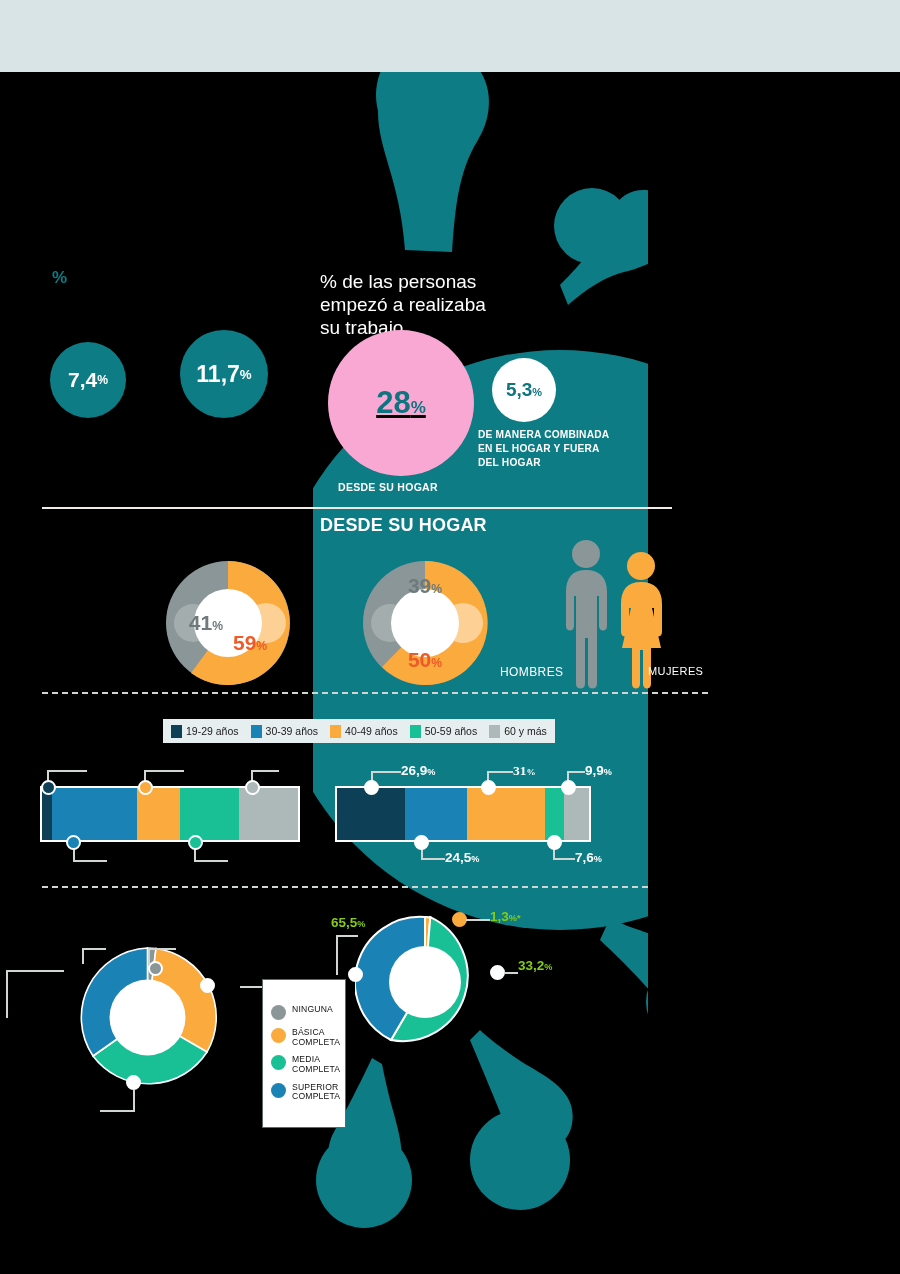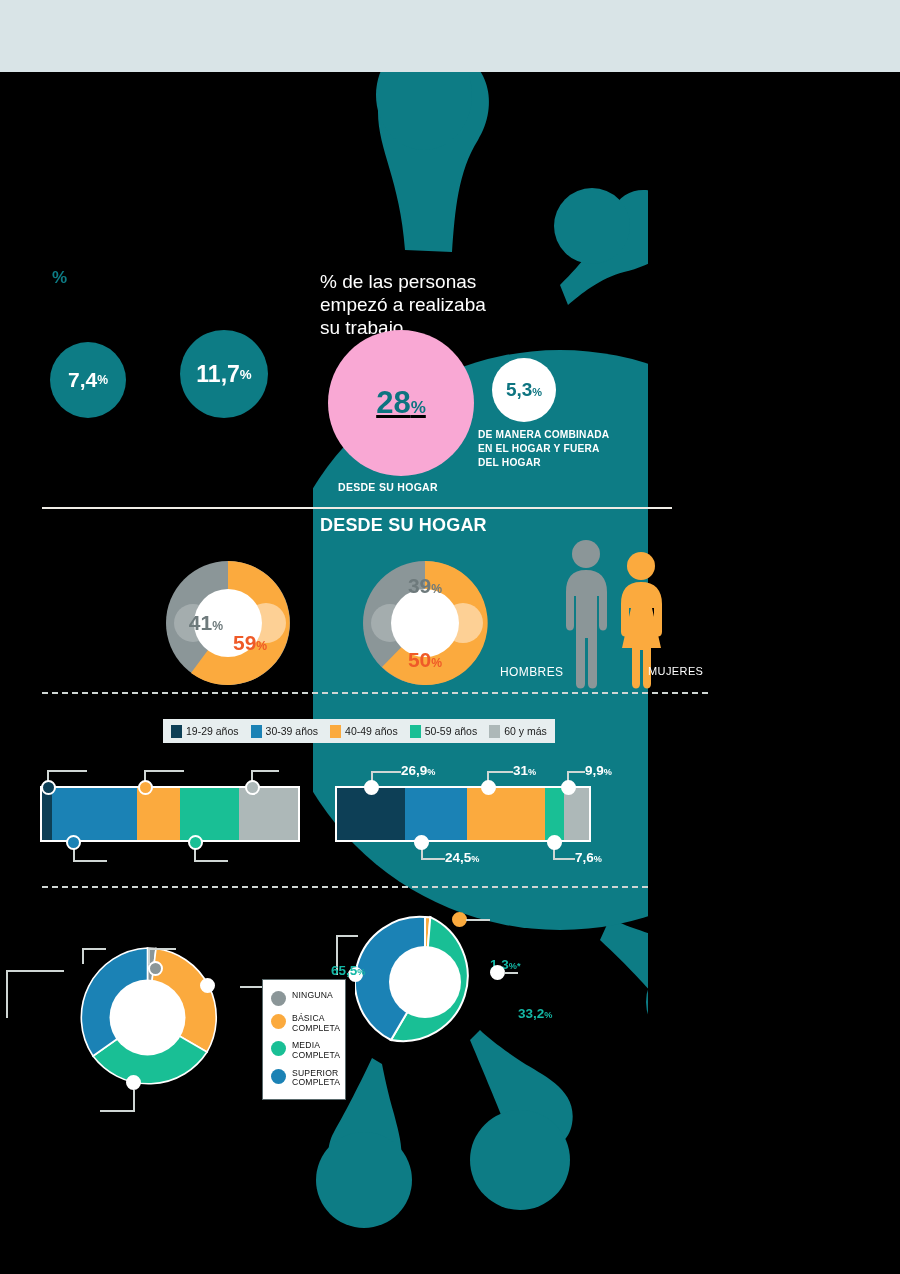--- a/index.html
+++ b/index.html
@@ -142,28 +142,28 @@
   .bar-lab {
     position: absolute; color: #ffffff; font-size: 13.5px; font-weight: 600;
     white-space: nowrap;
   }
   .bar-lab .pc { font-size: .68em; }
 
   
   .edu-legend {
     position: absolute; left: 262px; top: 979px;
     width: 84px; background: #ffffff; border: 1px solid #5a6a6c;
-    padding: 11px 8px; display: flex; flex-direction: column; gap: 8px;
+    padding: 25px 8px; display: flex; flex-direction: column; gap: 8px;
   }
   .edu-legend .item { display: flex; align-items: flex-start; gap: 6px; }
   .edu-legend .dot { width: 15px; height: 15px; border-radius: 50%; flex: 0 0 auto; }
   .edu-legend .txt { font-size: 8.6px; color: #111; line-height: 1.12; letter-spacing: .2px; }
 
   .edu-lab {
-    position: absolute; color: #14b8a6; font-size: 13.5px; font-weight: 600; white-space: nowrap; margin-top: 48px;
+    position: absolute; color: #84cc16; font-size: 13.5px; font-weight: 600; white-space: nowrap;
   }
   .edu-lab .pc { font-size: .68em; }
 
   svg { display: block; }
 </style>
 </head>
 <body>
 
 <div id="stage">
 
@@ -337,21 +337,21 @@
     <div class="seg" style="width:9.9%;  background:#adb8b8"></div>
   </div>
   <div class="leader" style="left:371px; top:771px; width:1.5px; height:17px;"></div>
   <div class="leader" style="left:371px; top:771px; width:30px; height:1.5px;"></div>
   <div class="cnode" style="left:364px; top:780px;"></div>
   <div class="bar-lab" style="left:401px; top:763px;"><span>26,9</span><span class="pc">%</span></div>
 
   <div class="leader" style="left:487px; top:771px; width:1.5px; height:17px;"></div>
   <div class="leader" style="left:487px; top:771px; width:26px; height:1.5px;"></div>
   <div class="cnode" style="left:481px; top:780px;"></div>
-  <div class="bar-lab" style="left:513px; top:763px;"><span>31</span><span class="pc">%</span></div>
+  <div class="bar-lab" style="left:513px; top:763px;font-family:Liberation Serif, serif;"><span>31</span><span class="pc">%</span></div>
 
   <div class="leader" style="left:567px; top:771px; width:1.5px; height:17px;"></div>
   <div class="leader" style="left:567px; top:771px; width:18px; height:1.5px;"></div>
   <div class="cnode" style="left:561px; top:780px;"></div>
   <div class="bar-lab" style="left:585px; top:763px;"><span>9,9</span><span class="pc">%</span></div>
 
   <div class="leader" style="left:421px; top:842px; width:1.5px; height:18px;"></div>
   <div class="leader" style="left:421px; top:858px; width:24px; height:1.5px;"></div>
   <div class="cnode" style="left:414px; top:835px;"></div>
   <div class="bar-lab" style="left:445px; top:850px;"><span>24,5</span><span class="pc">%</span></div>

